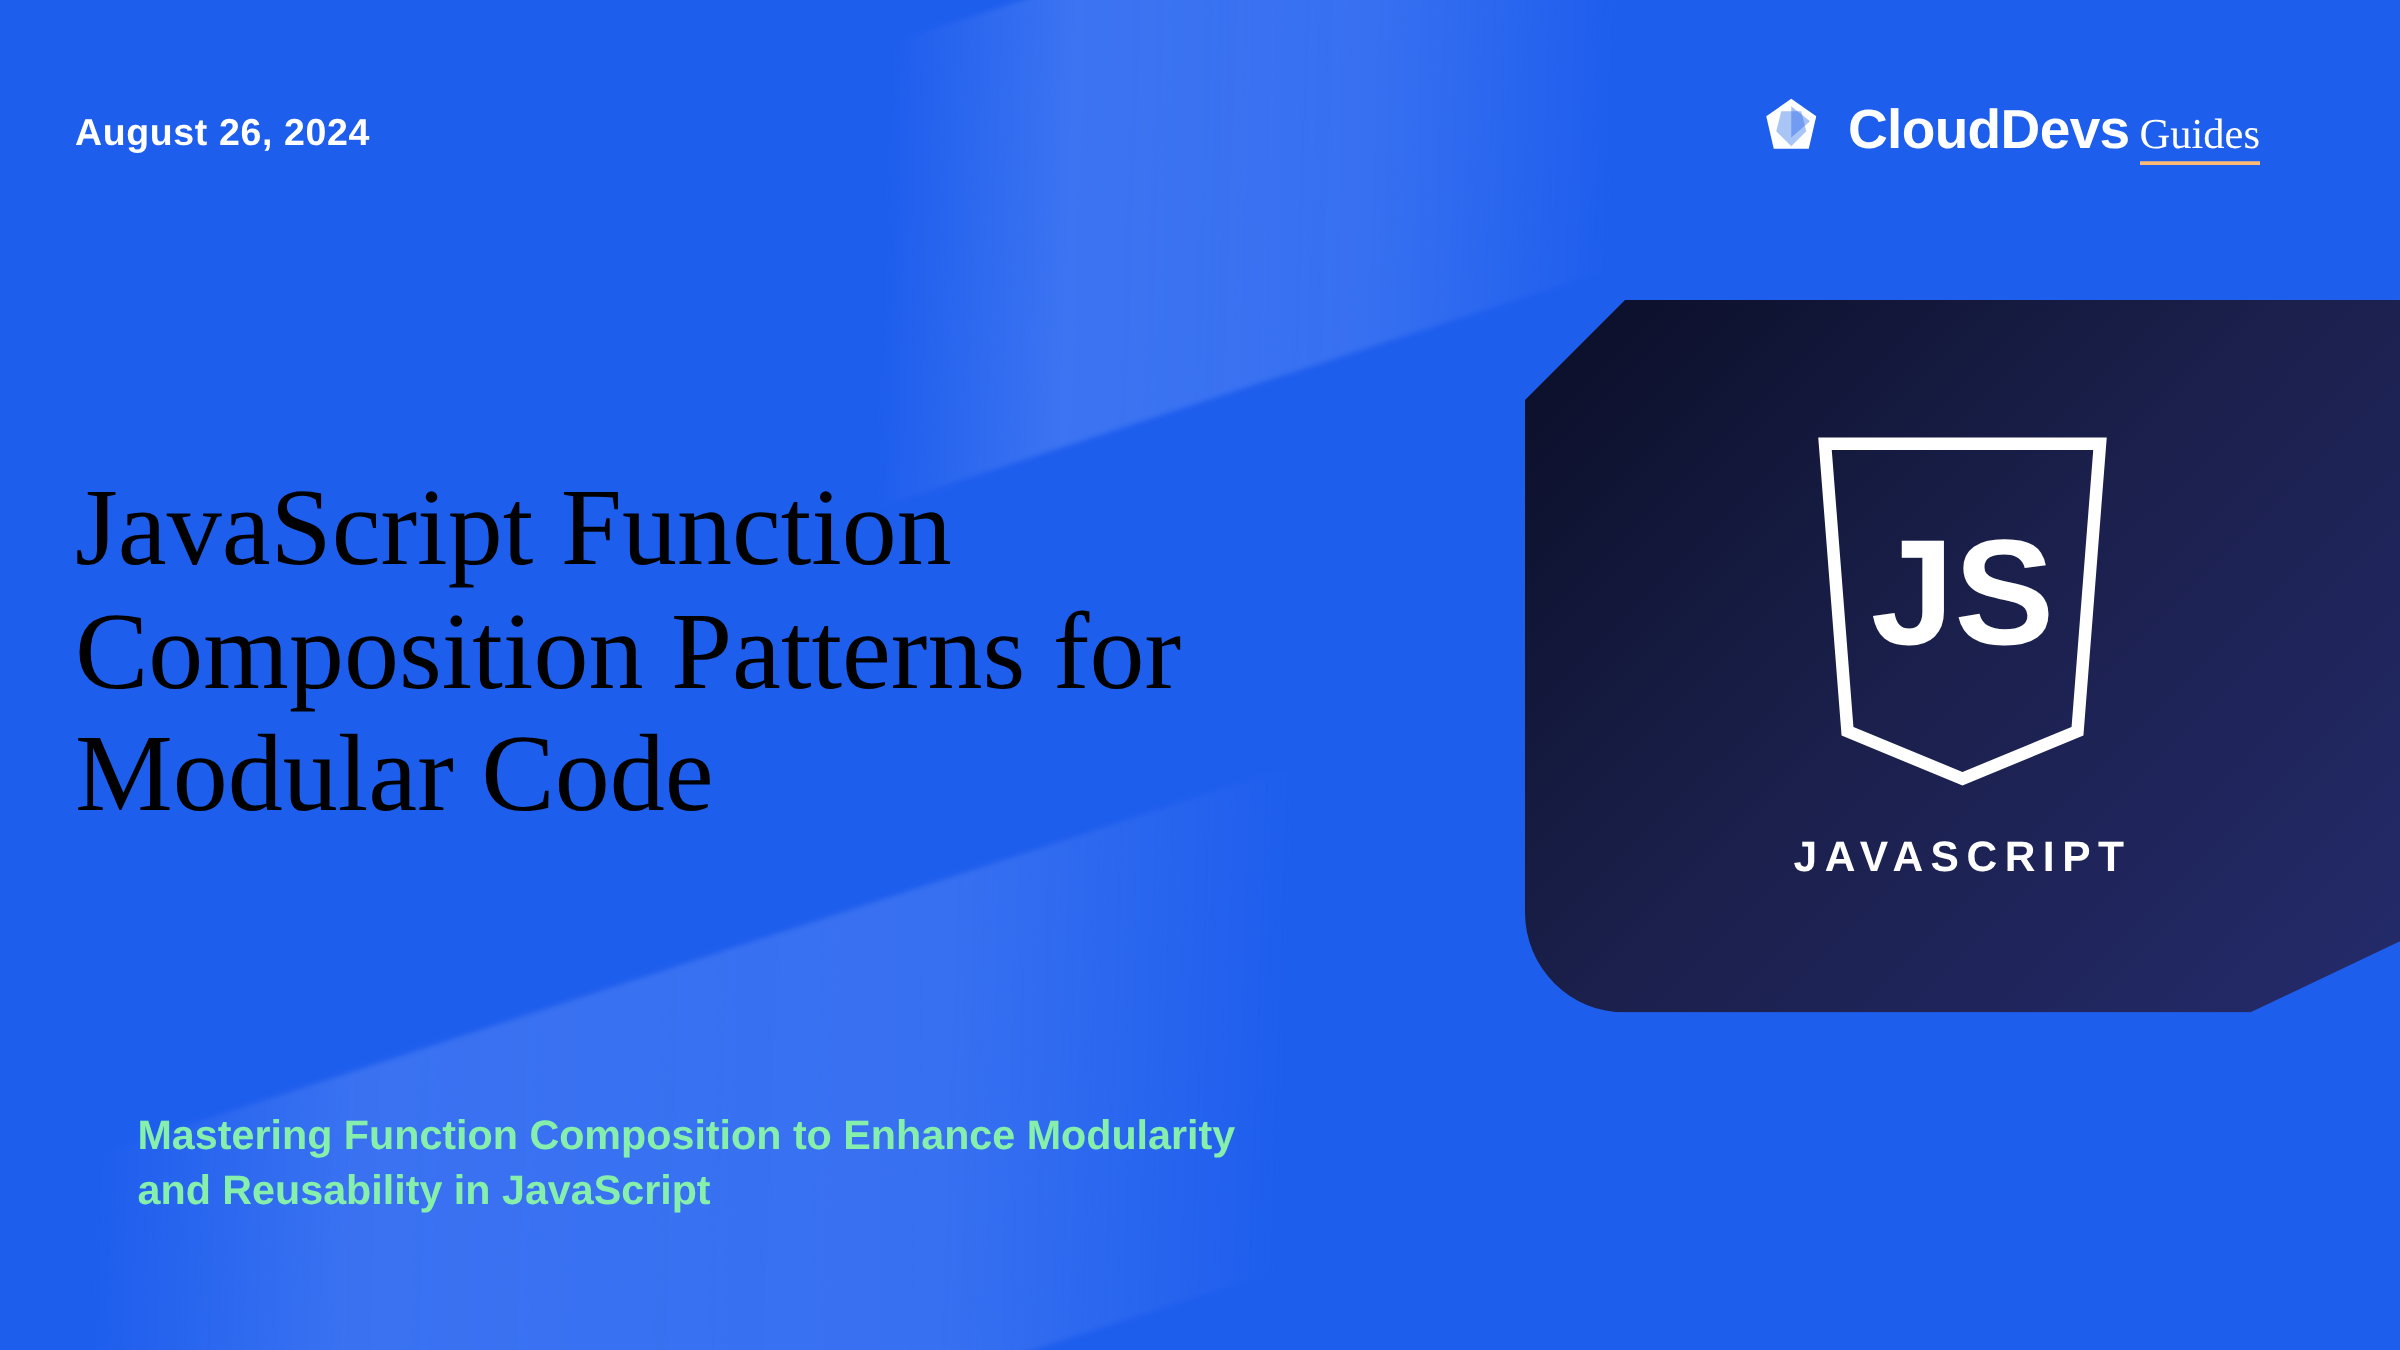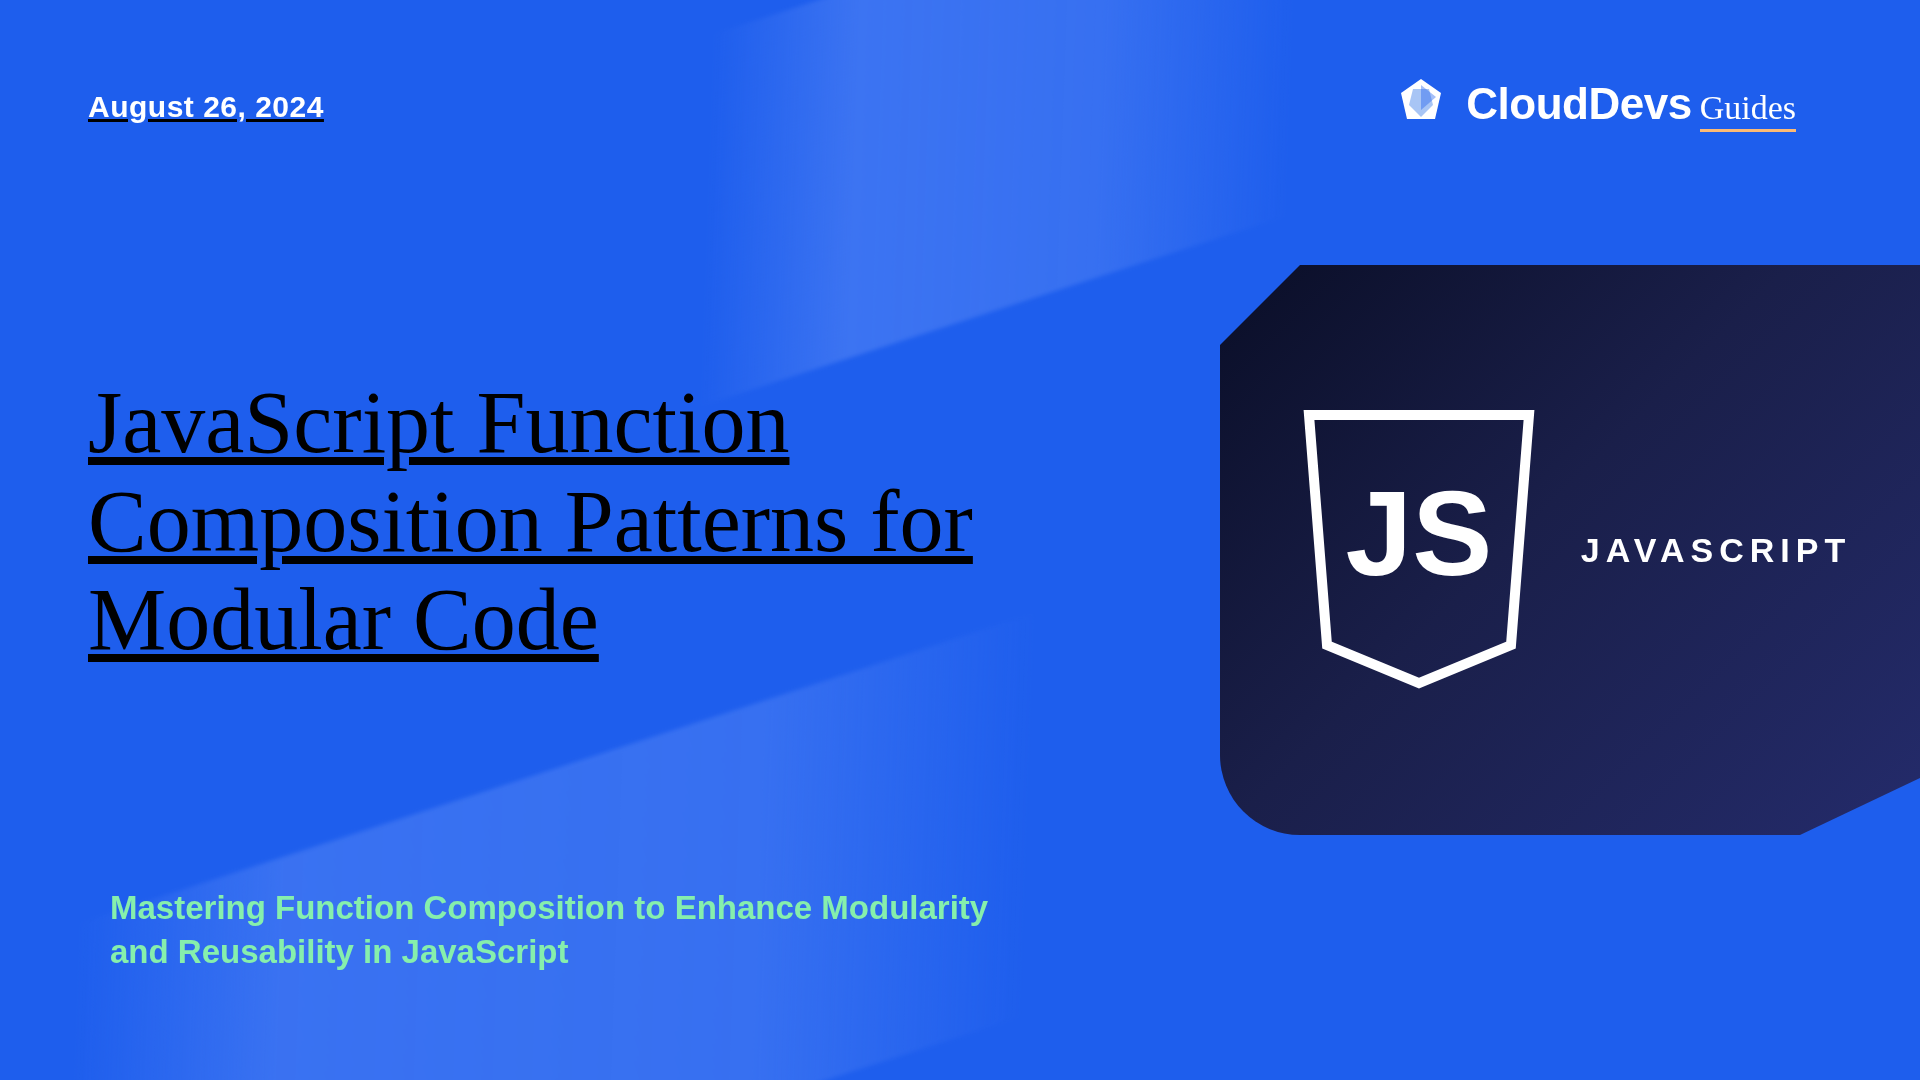--- a/index.html
+++ b/index.html
@@ -36,36 +36,35 @@
       width: 1300px;
       height: 380px;
       background: linear-gradient(110deg, transparent 15%, rgba(80, 130, 245, 0.55) 30%, rgba(80, 130, 245, 0.5) 65%, transparent 85%);
       transform: rotate(-18deg);
       filter: blur(2px);
     }
     
     .content {
       position: relative;
       z-index: 10;
-      padding: 90px 88px;
+      padding: 90px 60px;
       height: 100%;
-      text-decoration: underline;
     }
     
     .date {
       font-size: 30px;
       font-weight: 700;
       color: #ffffff;
       letter-spacing: 0.5px;
     }
     
     .logo-area {
       position: absolute;
       top: 75px;
-      right: 124px;
+      right: 112px;
       display: flex;
       align-items: center;
       gap: 15px;
     }
     
     .logo-icon {
       width: 60px;
       height: 60px;
     }
     
@@ -114,27 +113,26 @@
     
     .js-card {
       position: absolute;
       top: 240px;
       right: 0;
       width: 700px;
       height: 570px;
       background: linear-gradient(135deg, #0a0e27 0%, #1a1f4a 45%, #242b6b 100%);
       border-radius: 80px 0 0 80px;
       display: flex;
-      flex-direction: row;
+      flex-direction: column;
       align-items: center;
       justify-content: center;
       gap: 32px;
       z-index: 5;
       clip-path: polygon(80px 0, 100% 0, 100% 90%, calc(100% - 120px) 100%, 0 100%, 0 80px);
-      margin-top: 25px;
     }
     
     .js-shield {
       width: 260px;
       height: 290px;
     }
     
     .js-label {
       font-size: 34px;
       font-weight: 700;

